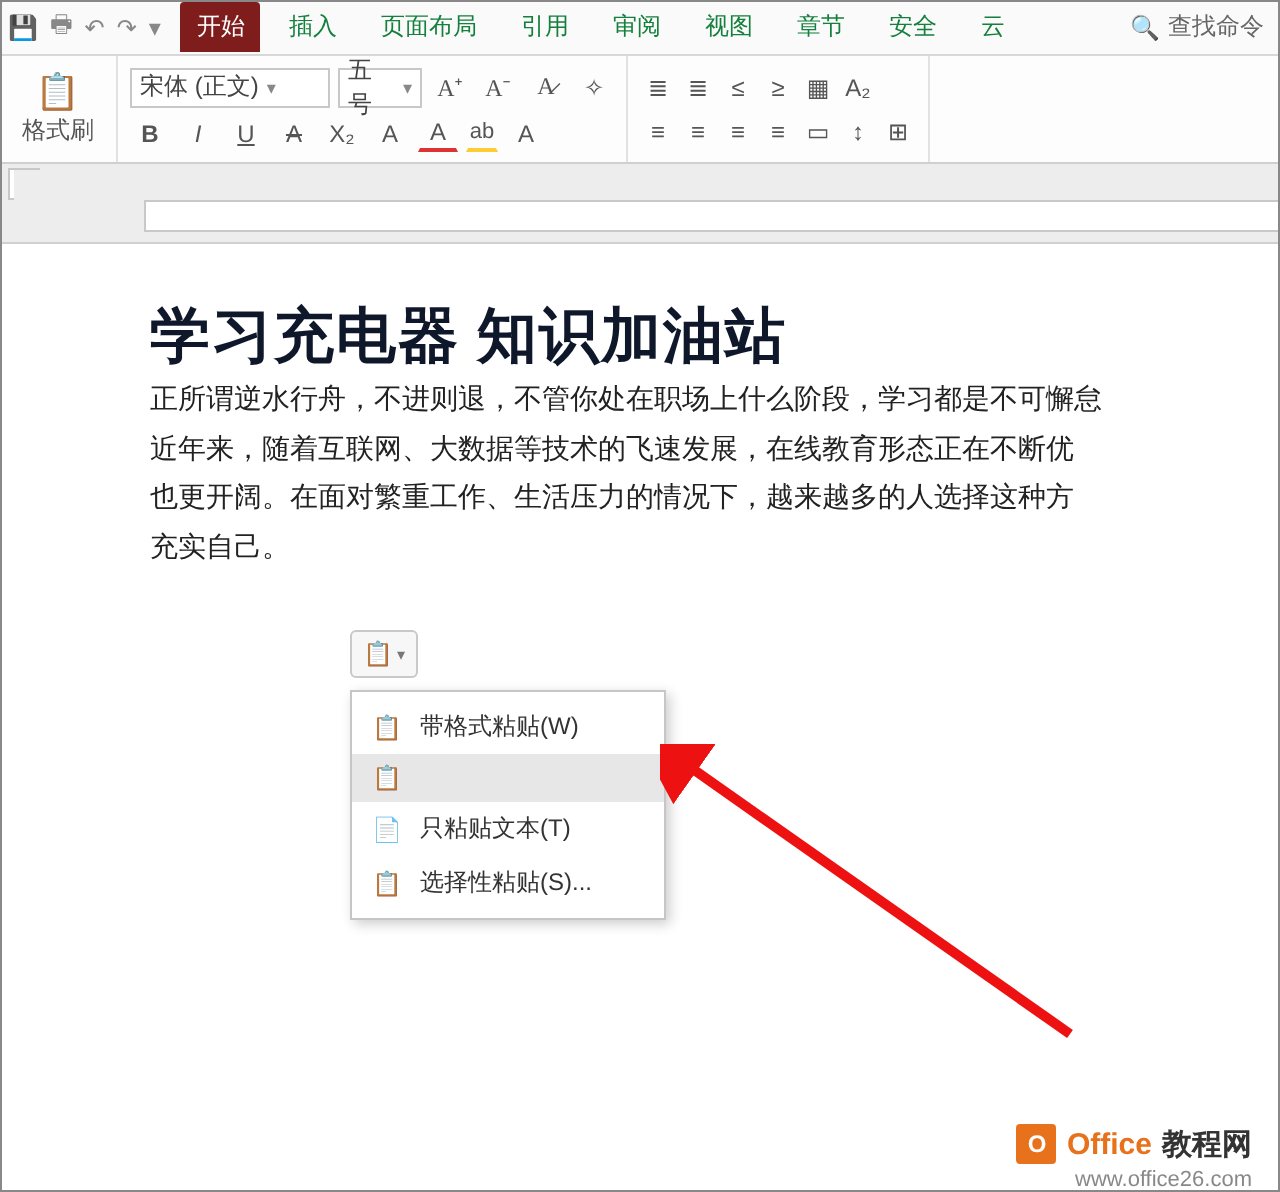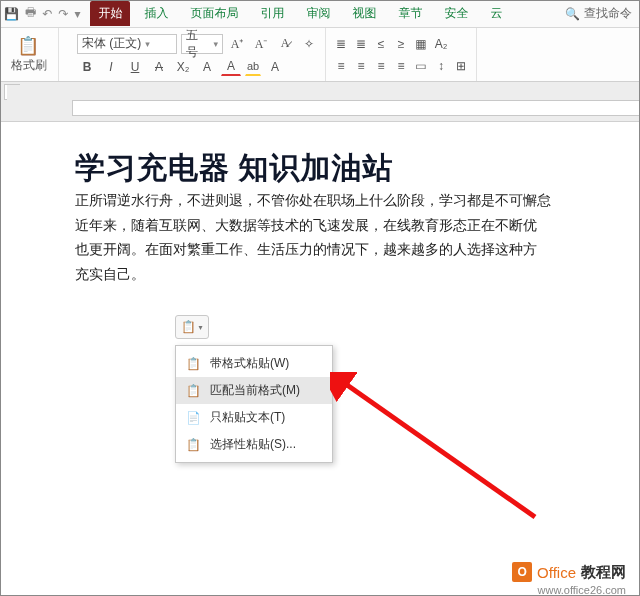--- a/index.html
+++ b/index.html
@@ -16,21 +16,21 @@
   .menutab { padding: 4px 8px; color: #15803d; cursor: pointer; }
   .menutab.active { background: #7f1d1d; color: #fff; border-radius: 2px 2px 0 0; }
   .search-cmd { margin-left: auto; display: flex; align-items: center; color: #666; gap: 4px; padding-right: 8px; }
 
   
   .ribbon { display: flex; height: 54px; background: #fdfdfd; border-bottom: 1px solid #d0d0d0; font-size: 12px; }
   .rib-group { border-right: 1px solid #e2e2e2; display: flex; align-items: center; padding: 4px 6px; gap: 4px; }
   .fmtbrush { display: flex; flex-direction: column; align-items: center; justify-content: center; width: 46px; color: #555; }
   .fmtbrush .bic { font-size: 18px; color: #c8a15c; }
   .fontbox { display: flex; flex-direction: column; gap: 4px; }
-  .fontrow { display: flex; gap: 4px; align-items: center; margin-left: 12px; }
+  .fontrow { display: flex; gap: 4px; align-items: center; }
   .selbox { border: 1px solid #c8c8c8; background: #fff; height: 20px; display: flex; align-items: center; padding: 0 4px; color: #444; }
   .selbox .dd { margin-left: 4px; color: #888; font-size: 9px; }
   .ibtn { width: 20px; height: 18px; display: flex; align-items: center; justify-content: center; color: #555; border: 1px solid transparent; }
   .ibtn.sm { width: 18px; }
   .txA { font-family: serif; }
   .colA { border-bottom: 2px solid #d33; line-height: 12px; }
   .hilite { border-bottom: 2px solid #fc3; line-height: 12px; width: 16px; font-size: 11px; }
   .pargrp { display: flex; flex-direction: column; gap: 4px; }
   .parow { display: flex; gap: 2px; align-items: center; }
 
@@ -53,21 +53,21 @@
   .pm-item { display: flex; align-items: center; gap: 8px; padding: 5px 10px; color: #333; }
   .pm-item .pico { width: 16px; color: #777; }
   .pm-item.active { background: #e7e7e7; }
 
   
   .arrow { position: absolute; left: 330px; top: 372px; width: 210px; height: 150px; pointer-events: none; }
 
   
   .wm { position: absolute; right: 14px; bottom: 14px; display: flex; align-items: center; gap: 5px; font-size: 15px; }
   .wm-logo { width: 20px; height: 20px; background: #e8711c; display: flex; align-items: center; justify-content: center; color: #fff; font-weight: bold; font-size: 12px; border-radius: 2px; }
-  .wm-t1 { color: #e8711c; font-weight: normal; }
+  .wm-t1 { color: #e8711c; font-weight: bold; }
   .wm-t2 { color: #333; font-weight: bold; }
   .wm-url { position: absolute; right: 14px; bottom: 0px; font-size: 11px; color: #888; }
 
   .frame { position: absolute; inset: 0; border: 1px solid #888; pointer-events: none; }
 </style>
 </head>
 <body>
 
 <div class="tabbar">
   <div class="tab-icons">
@@ -173,21 +173,20 @@
     <span>📋</span>
     <span class="dd">▾</span>
   </div>
   <div class="paste-menu">
     <div class="pm-item">
       <span class="pico">📋</span>
       <span>带格式粘贴(W)</span>
     </div>
     <div class="pm-item active">
       <span class="pico">📋</span>
-      <span>匹配当前格式(M)</span>
     </div>
     <div class="pm-item">
       <span class="pico">📄</span>
       <span>只粘贴文本(T)</span>
     </div>
     <div class="pm-item">
       <span class="pico">📋</span>
       <span>选择性粘贴(S)...</span>
     </div>
   </div>

